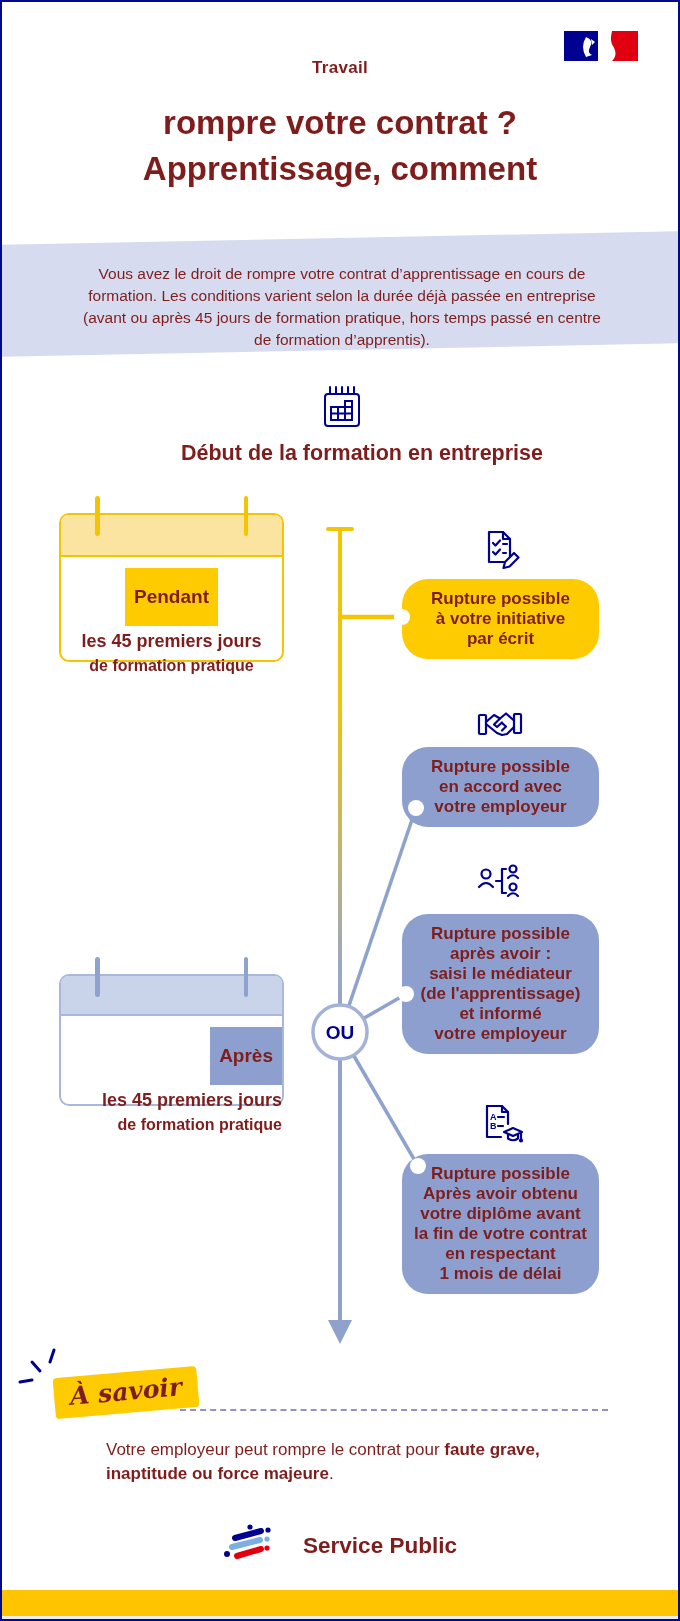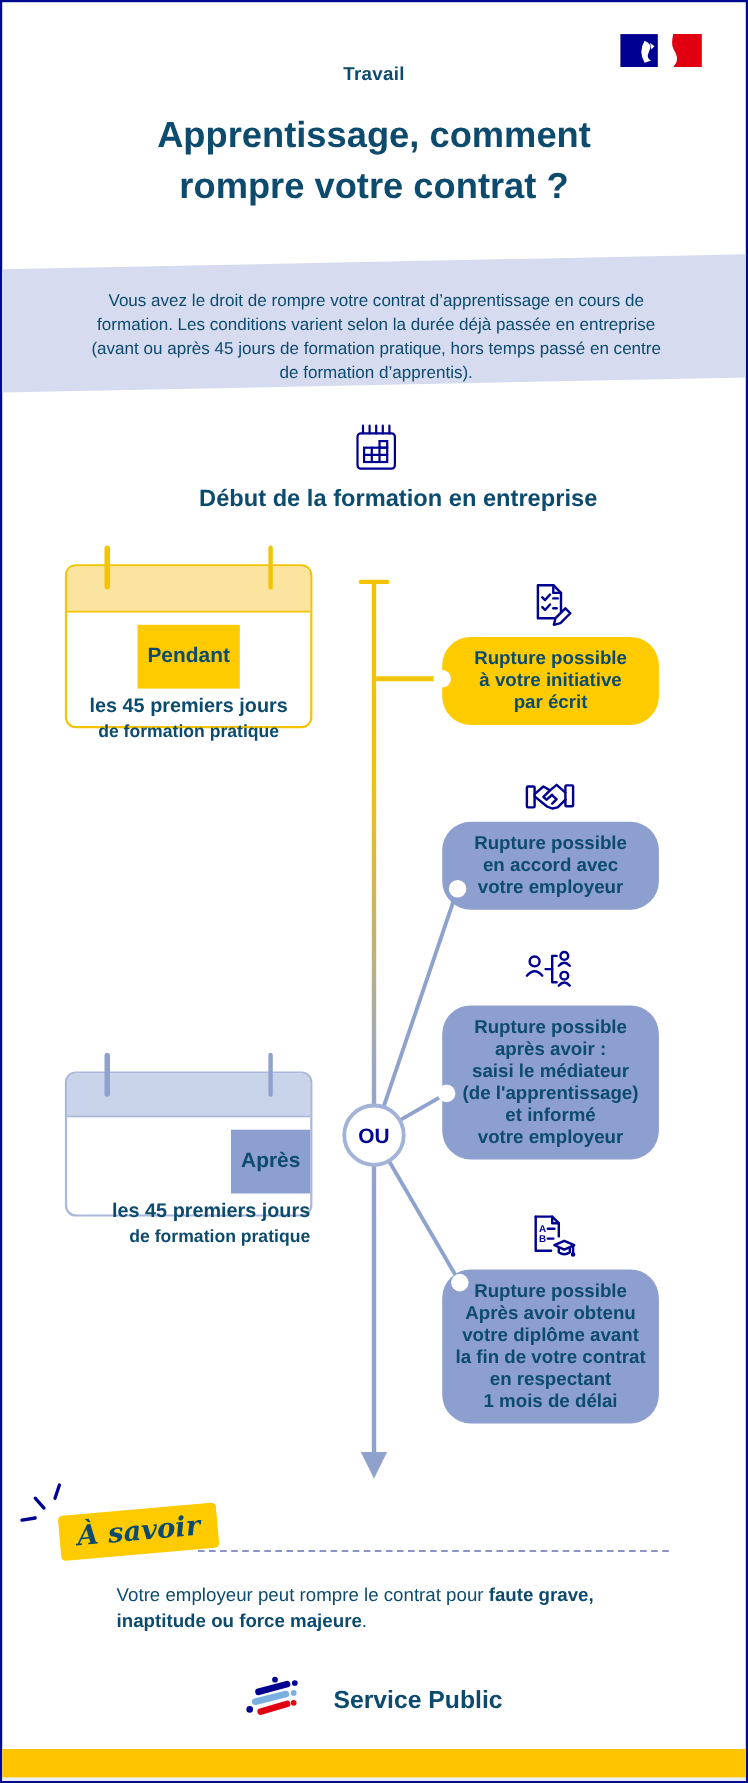--- a/index.html
+++ b/index.html
@@ -1,19 +1,19 @@
 <!DOCTYPE html>
 <html><head>
 <meta charset="utf-8">
 <style>
   html,body{margin:0;padding:0;background:#fff;}
   #page{
     position:relative;width:680px;height:1621px;background:#ffffff;
     border:2px solid #000a8f;box-sizing:border-box;overflow:hidden;
-    font-family:"Liberation Sans","DejaVu Sans",sans-serif;color:#0c4a6e;
+    font-family:"Liberation Sans","DejaVu Sans",sans-serif;color:#7f1d1d;
   }
   .abs{position:absolute;}
   .center{left:0;right:0;text-align:center;}
   
   #category{top:56px;font-size:17px;font-weight:bold;letter-spacing:.3px;}
   #title{top:98px;font-size:33px;font-weight:bold;line-height:46px;}
   
   #band{top:236px;left:-14px;width:708px;height:112px;background:#D6DBEF;transform:rotate(-1.15deg);}
   #intro{top:261px;left:78px;width:524px;text-align:center;font-size:15.5px;line-height:22px;font-weight:400;}
   
@@ -72,22 +72,22 @@
   <div class="abs center" id="category">Travail</div>
 
   <svg class="abs" id="flag" style="left:556px;top:29px" width="86" height="30" viewBox="0 0 86 30">
     <rect x="6" y="0" width="34" height="30" fill="#000091"></rect>
     <path d="M28,6 q8,3 4,10 q-3,6 2,8 l-6,2 q-6,-10 0,-20 z" fill="#ffffff"></path>
     <path d="M33,8 l4,3 -3,3 z" fill="#ffffff"></path>
     <path d="M54,0 h26 v30 h-26 c5,-5 4,-10 1,-15 c-3,-5 -2,-10 -1,-15 z" fill="#E1000F"></path>
   </svg>
 
   <div class="abs center" id="title">
+    <div>rompre votre contrat ?</div>
     <div>Apprentissage, comment</div>
-    <div>rompre votre contrat ?</div>
   </div>
 
   <div class="abs" id="band"></div>
   <div class="abs" id="intro">Vous avez le droit de rompre votre contrat d’apprentissage en cours de formation. Les conditions varient selon la durée déjà passée en entreprise (avant ou après 45 jours de formation pratique, hors temps passé en centre de formation d’apprentis).</div>
 
   <svg class="abs" style="left:315px;top:382px" width="50" height="52" viewBox="0 0 50 52" fill="none" stroke="#000091" stroke-width="2" stroke-linecap="round">
     <line x1="13" y1="3" x2="13" y2="10"></line>
       <line x1="19" y1="3" x2="19" y2="10"></line>
     <line x1="25" y1="3" x2="25" y2="10"></line>
       <line x1="31" y1="3" x2="31" y2="10"></line>

